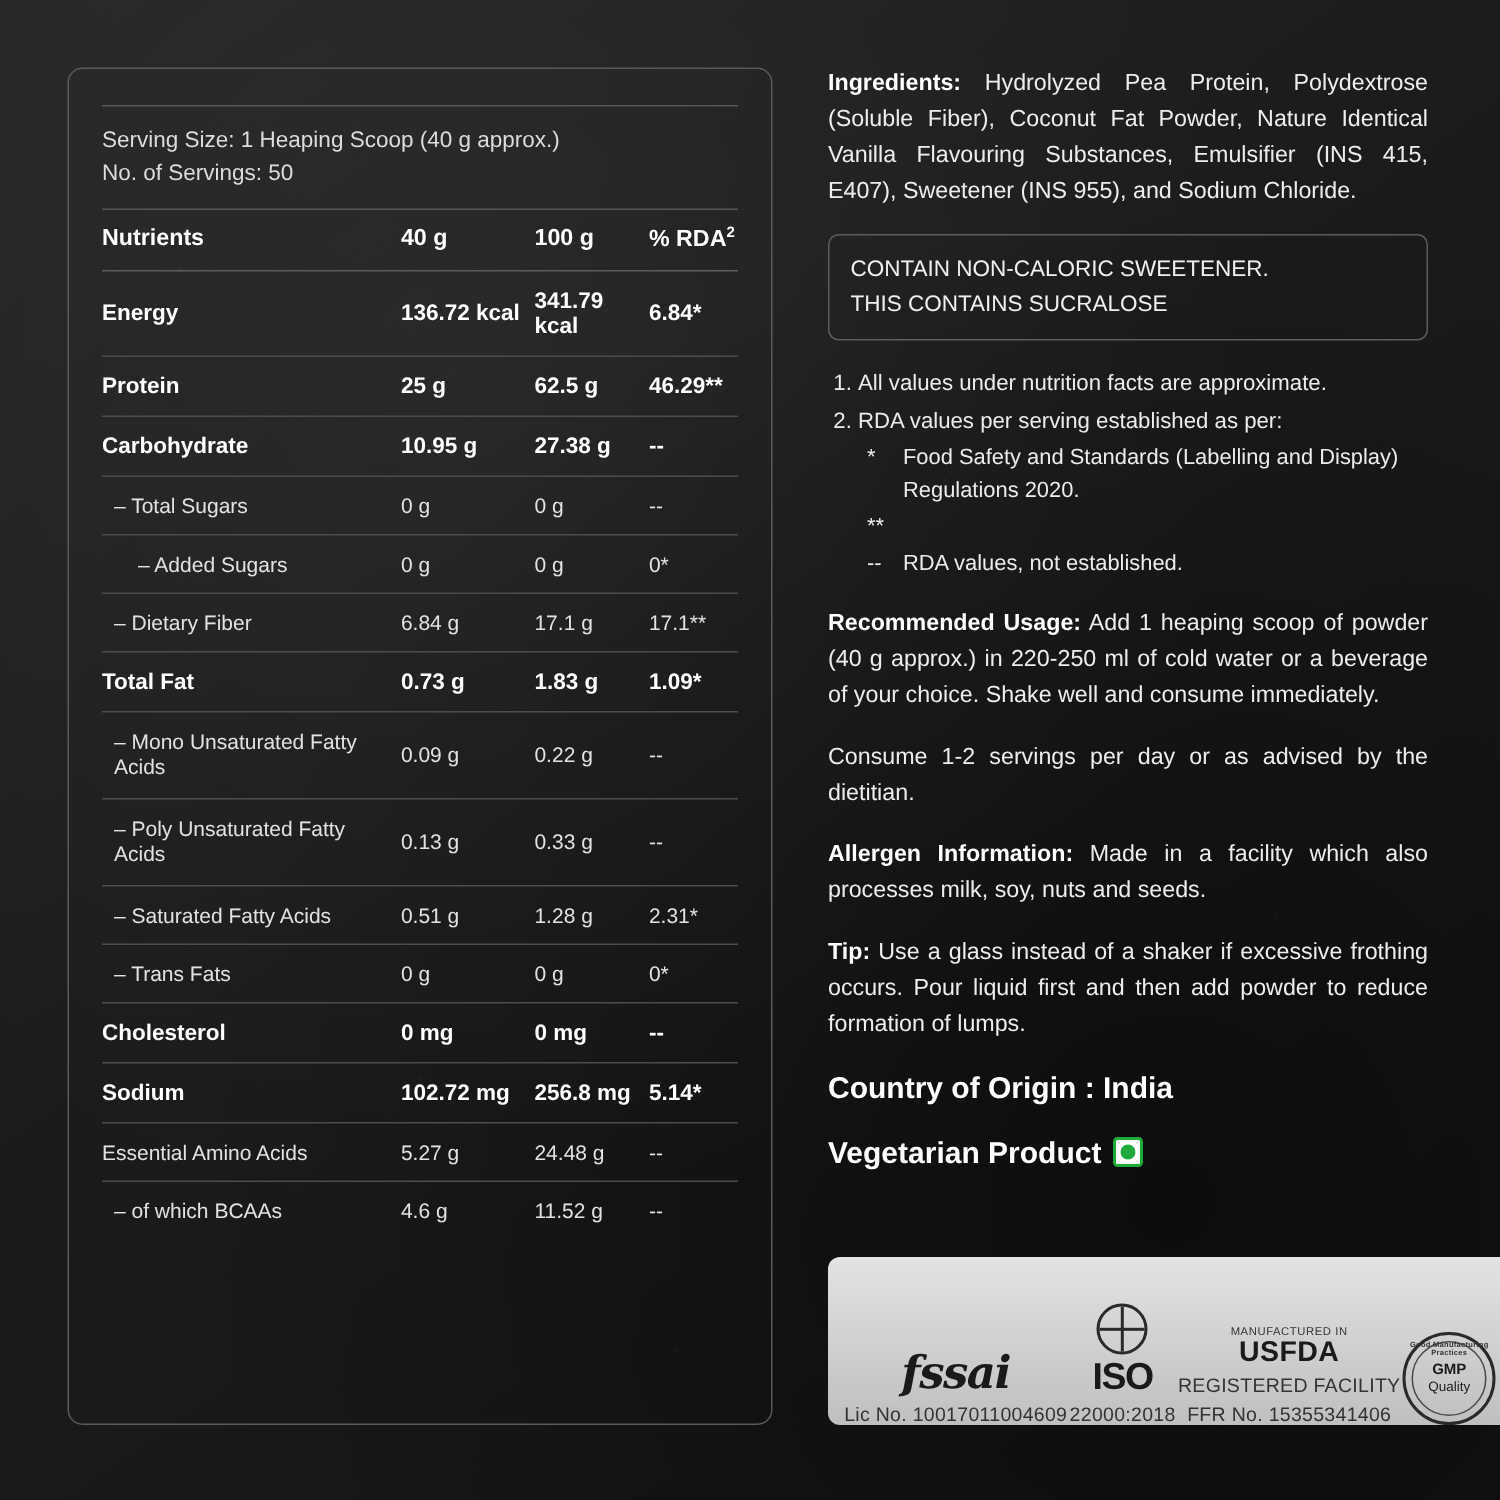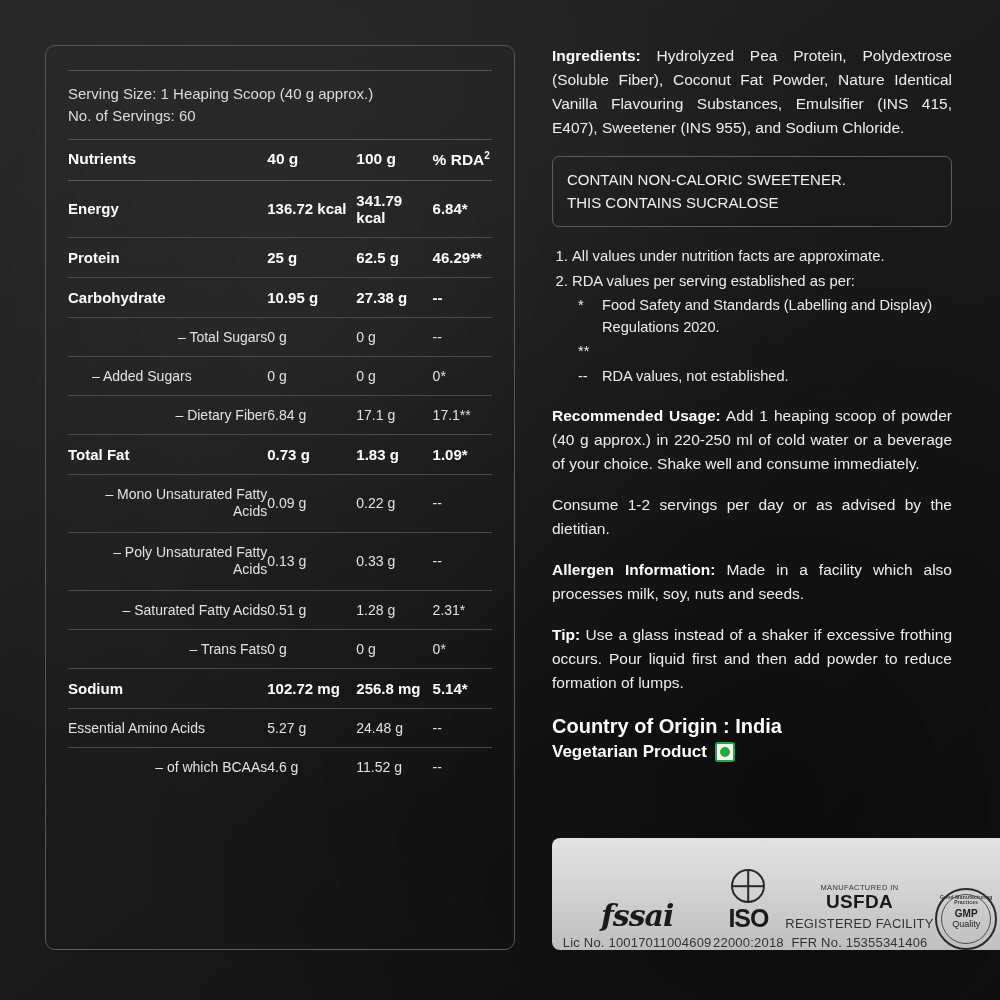--- a/index.html
+++ b/index.html
@@ -55,21 +55,21 @@
   table.nf tr.head td{
     font-size:15.5px; font-weight:bold; color:#ffffff; padding:10px 0 11px 0;
     border-bottom:1px solid #5d5d5d;
   }
   table.nf tr.bold td{ font-weight:bold; color:#ffffff; font-size:15px; }
   table.nf tr:last-child td{ border-bottom:none; }
   td.c1{ width:47%; }
   td.c2{ width:21%; }
   td.c3{ width:18%; }
   td.c4{ width:14%; }
-  .ind1{ padding-left:8px !important;text-align:right; }
+  .ind1{ padding-left:8px !important; }
   .ind2{ padding-left:24px !important; }
   .small{ font-size:13px; }
   .two-line{ line-height:1.25; }
 
   
   .right{
     position:absolute; left:552px; top:44px; width:400px;
   }
   .ing{
     font-size:15.5px; line-height:1.55; color:#ededed;
@@ -85,21 +85,21 @@
   ol.notes{
     margin:18px 0 0 0; padding-left:20px; font-size:14.8px; line-height:1.52; color:#ececec;
   }
   ol.notes li{ margin-bottom:2px; }
   .sub{ list-style:none; margin:2px 0 0 0; padding-left:6px; font-size:14.6px; line-height:1.52; }
   .sub li{ display:flex; gap:8px; margin-top:2px; }
   .sub .mk{ min-width:16px; }
   .para{ margin-top:17px; font-size:15.5px; line-height:1.55; color:#ededed; text-align:justify; }
   .para b{ font-weight:bold; color:#ffffff; }
   .origin{ margin-top:20px; font-size:20px; font-weight:bold; color:#ffffff; }
-  .veg{ margin-top:4px; font-size:17px; font-weight:bold; color:#ffffff; display:flex; align-items:flex-start; gap:8px;}
+  .veg{ margin-top:20px; font-size:20px; font-weight:bold; color:#ffffff; display:flex; align-items:flex-start; gap:8px;}
   .vegmark{
     width:20px;height:20px;border:2px solid #1faa3c;border-radius:3px;background:#fff;
     display:inline-flex;align-items:center;justify-content:center;
   }
   .vegmark i{ width:10px;height:10px;background:#1faa3c;border-radius:50%; display:block;}
 
   
   .certs{
     position:absolute; left:552px; top:838px; width:456px; height:112px;
     background:linear-gradient(180deg,#e3e3e3,#bfbfbf);
@@ -128,21 +128,21 @@
 <body>
 
 <div class="bg-texture"></div>
 
 <div class="page">
 
   <div class="panel">
     <div class="rule"></div>
     <div class="serving">
       <div>Serving Size: 1 Heaping Scoop (40 g approx.)</div>
-      <div>No. of Servings: 60</div>
+      <div>No. of Servings: 50</div>
     </div>
     <div class="rule"></div>
 
     <table class="nf">
       <tbody id="nf-body">
           <tr class="head">
             <td class="c1">Nutrients</td>
             <td class="c2">40 g</td>
             <td class="c3">100 g</td>
             <td class="c4">% RDA<sup style="font-size:10px">2</sup></td>
@@ -205,20 +205,26 @@
             <td class="c1 ind1">– Saturated Fatty Acids</td>
             <td class="c2 small">0.51 g</td>
             <td class="c3 small">1.28 g</td>
             <td class="c4 small">2.31*</td>
           </tr>
           <tr>
             <td class="c1 ind1">– Trans Fats</td>
             <td class="c2 small">0 g</td>
             <td class="c3 small">0 g</td>
             <td class="c4 small">0*</td>
+          </tr>
+          <tr class="bold">
+            <td class="c1">Cholesterol</td>
+            <td class="c2">0 mg</td>
+            <td class="c3">0 mg</td>
+            <td class="c4">--</td>
           </tr>
           <tr class="bold">
             <td class="c1">Sodium</td>
             <td class="c2">102.72 mg</td>
             <td class="c3">256.8 mg</td>
             <td class="c4">5.14*</td>
           </tr>
           <tr>
             <td class="c1">Essential Amino Acids</td>
             <td class="c2 small">5.27 g</td>

